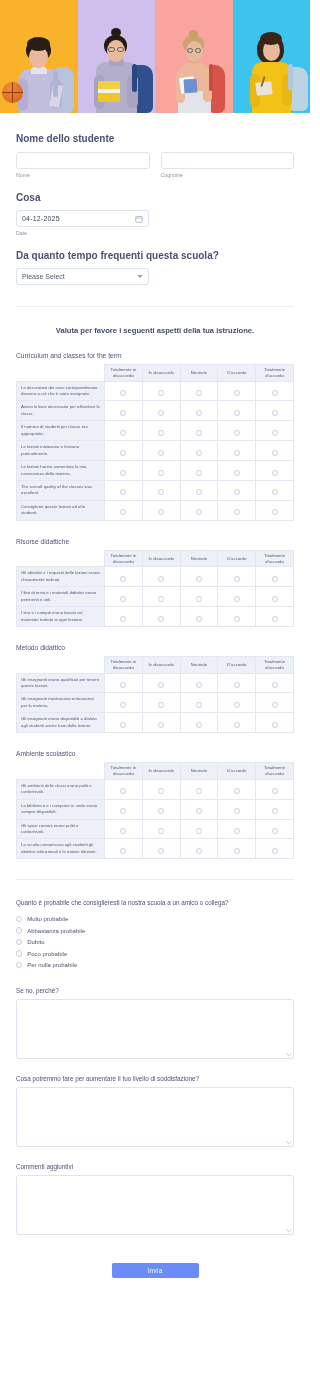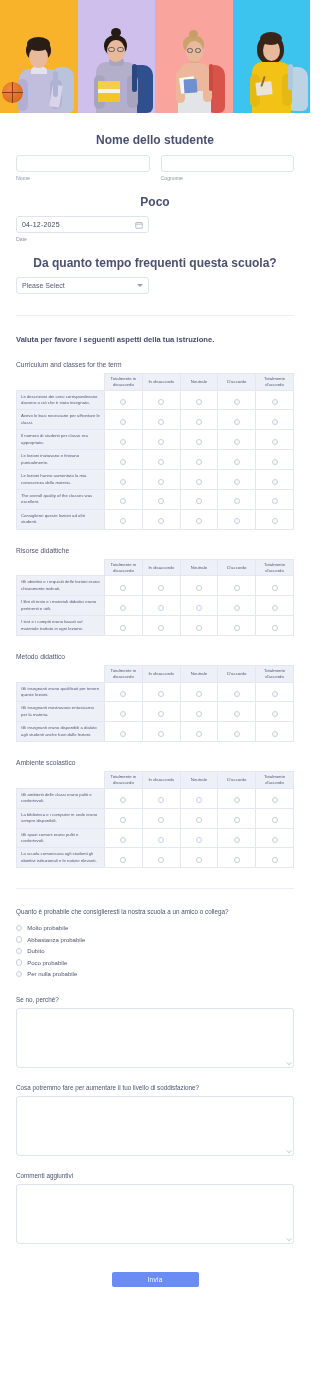--- a/index.html
+++ b/index.html
@@ -36,21 +36,21 @@
   
   .title-wrap { text-align:center; padding:13px 10px 0; }
   .main-title {
     font-size:13.4px; font-weight:bold; letter-spacing:0.2px;
     color:#3d4465;
   }
   .sub-title { font-size:7.4px; color:#555b77; margin-top:4px; }
 
   
   .form { padding:0 16px; margin-top:20px; }
-  .qlabel { font-size:12px; font-weight:bold; color:#4a5070; margin-bottom:7px;text-align:center; }
+  .qlabel { font-size:10px; font-weight:bold; color:#4a5070; margin-bottom:7px; }
   .field-row { display:flex; gap:11px; }
   .field-col { flex:1 1 0; }
   .txtinput {
     width:100%; height:17px; border:1px solid #dfe2ef; border-radius:3px;
     background:#fff;
   }
   .hint { font-size:5.2px; color:#8f93a8; margin-top:3px; }
 
   .blk { margin-top:14px; }
   .datebox {
@@ -63,21 +63,21 @@
   .selbox {
     width:133px; height:17px; border:1px solid #dfe2ef; border-radius:3px;
     display:flex; align-items:center; padding:0 5px; background:#fff;
   }
   .selbox .val { font-size:7px; color:#545a78; flex:1; }
   .chev { width:0;height:0;border-left:3px solid transparent;border-right:3px solid transparent;
           border-top:3.2px solid #9aa0b6; }
 
   .divider { height:1px; background:#eceef5; margin:21px 0 0; }
 
-  .section-title { font-size:7.6px; font-weight:bold; color:#464c6d; margin:19px 0 0; }
+  .section-title { font-size:7.6px; font-weight:bold; color:#464c6d; margin:19px 0 0;text-align:center; }
   .grid-title { font-size:6.7px; color:#4e5472; margin:17px 0 5px; }
 
   
   table.matrix { width:278px; border-collapse:collapse; table-layout:fixed; }
   table.matrix td, table.matrix th { border:1px solid #e4e7f1; padding:0; }
   table.matrix .corner { width:88px; background:#fff; border-left:none; border-top:none; }
   table.matrix thead th {
     background:#eef0f7; height:16px; font-size:4.3px; font-weight:normal;
     color:#525877; line-height:1.35; text-align:center; padding:2px 1px;
   }
@@ -213,21 +213,21 @@
           <div class="hint">Nome</div>
         </div>
         <div class="field-col">
           <input class="txtinput" type="text" placeholder="" style="">
           <div class="hint">Cognome</div>
         </div>
       </div>
     </div>
 
     <div class="blk">
-      <div class="qlabel">Poco</div>
+      <div class="qlabel">Cosa</div>
       <div class="datebox">
         <span class="val">04-12-2025</span>
         <span class="cal-ico">
           <svg width="8" height="8" viewBox="0 0 16 16" fill="none" stroke="#9aa0b6" stroke-width="1.4">
             <rect x="1.5" y="3" width="13" height="11.5" rx="1.2"></rect>
             <path d="M1.5 6.3h13"></path>
           </svg>
         </span>
       </div>
       <div class="hint">Date</div>

